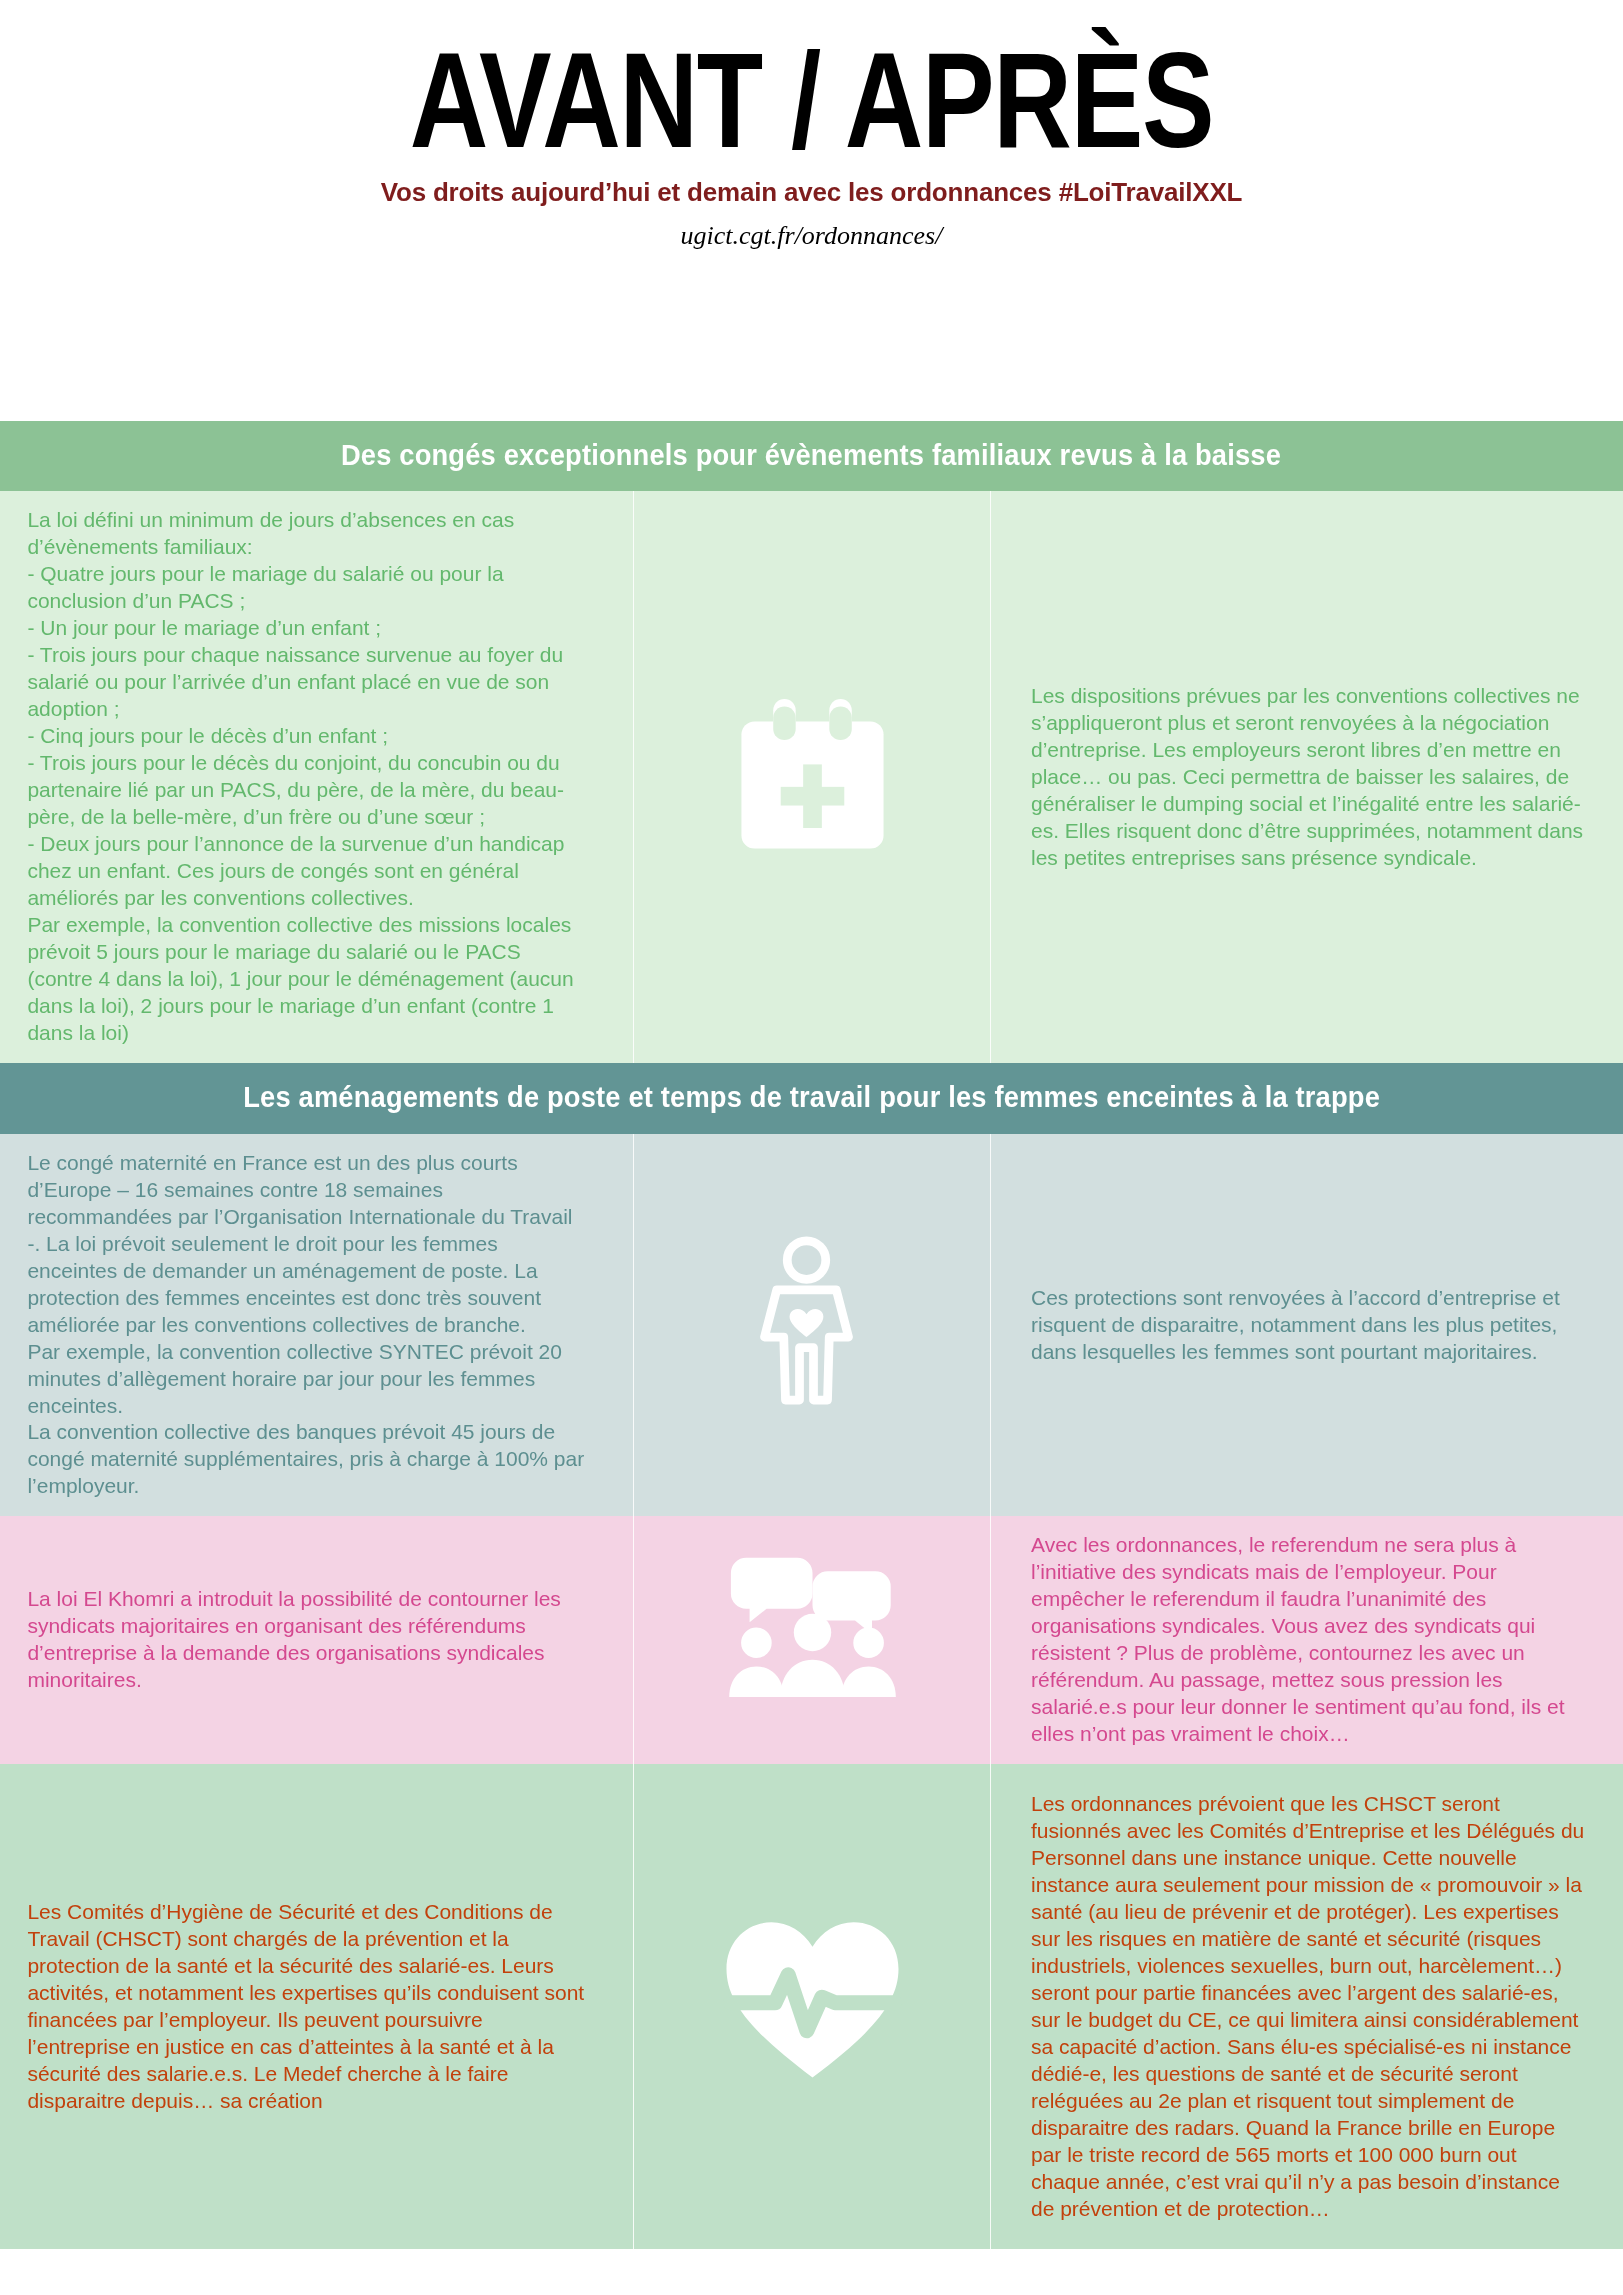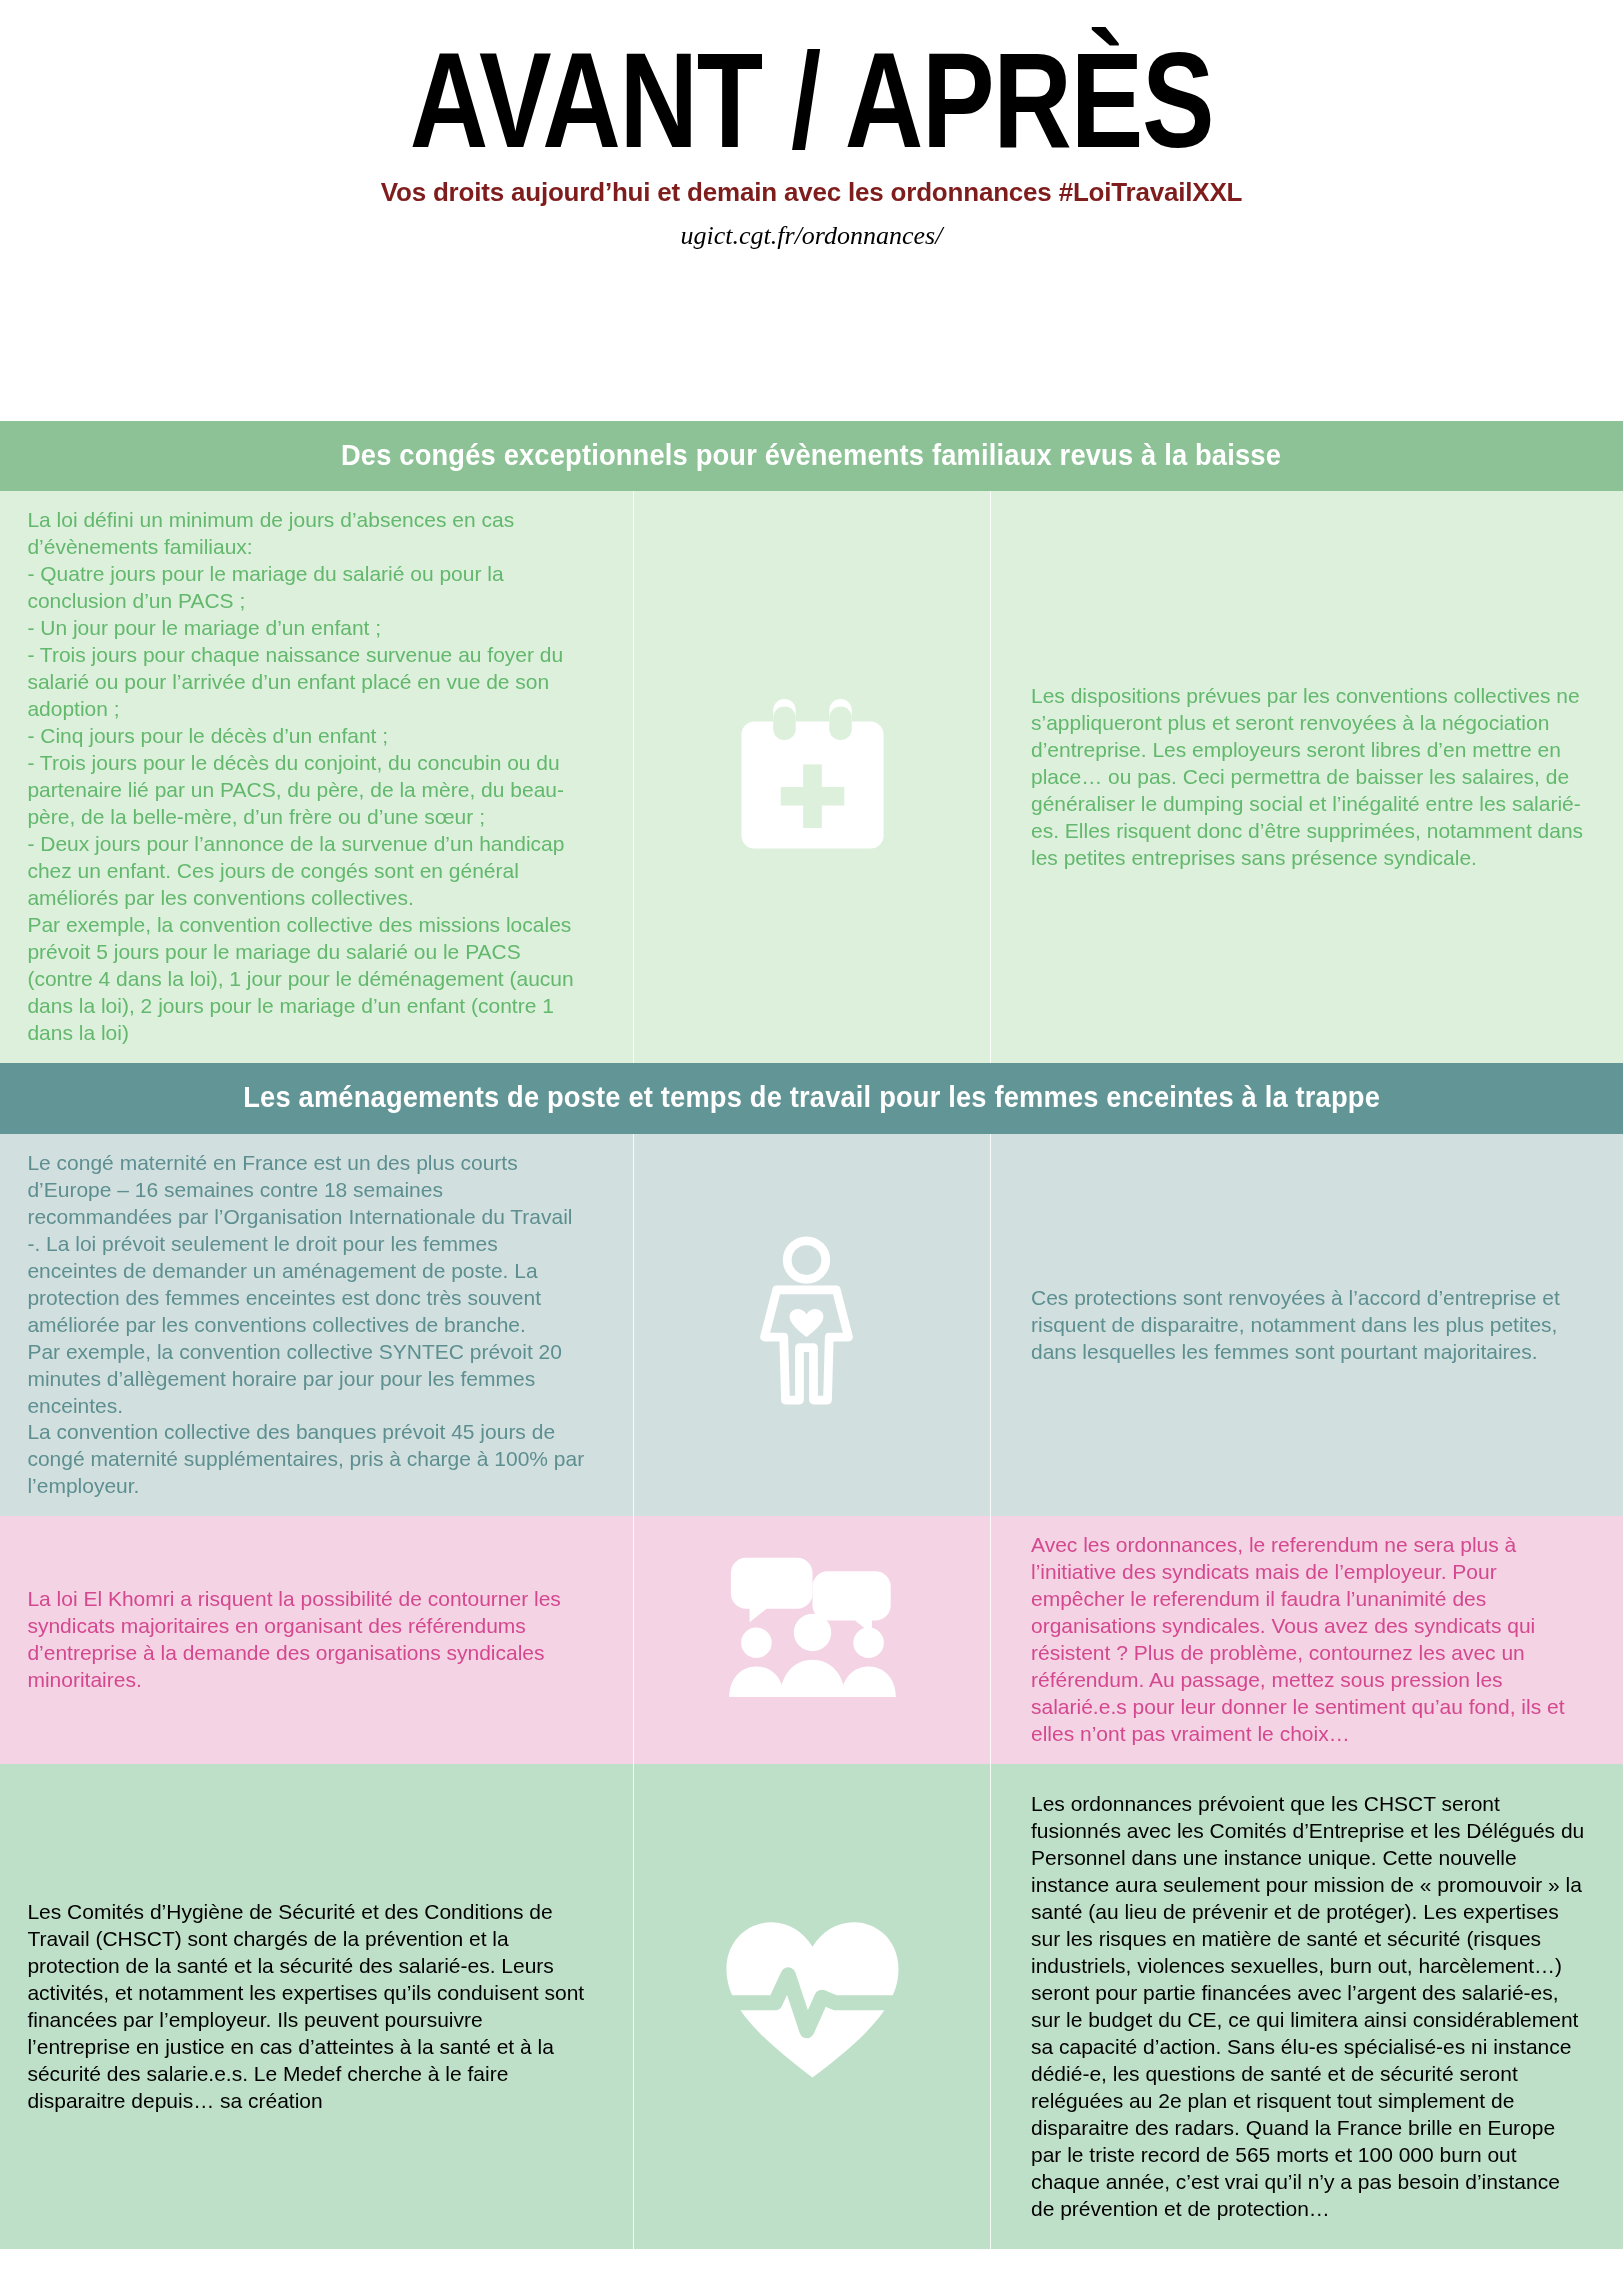--- a/index.html
+++ b/index.html
@@ -108,21 +108,21 @@
 
   
   .s3 .band        { background: #d2619b; }
   .s3 .cols        { background: #f4d3e4; }
   .s3 .body-text   { color: #d4488f; }
   .s3 .icon-fill   { fill: #ffffff; }
 
   
   .s4 .band        { background: #2e9a61; }
   .s4 .cols        { background: #bfe0c8; }
-  .s4 .body-text   { color: #000000; }
+  .s4 .body-text   { color: #c2410c; }
   .s4 .icon-fill   { fill: #ffffff; }
 
   .s1 .cols { min-height: 510px; }
   .s2 .cols { min-height: 317px; }
   .s3 .cols { min-height: 218px; }
   .s4 .cols { min-height: 485px; }
 
   .icon-wrap { width: 187px; height: 187px; display:block; }
 </style>
 </head>
@@ -192,21 +192,21 @@
       </div>
       <div class="col-right divider-r">
         <p class="body-text">Ces protections sont renvoyées à l’accord d’entreprise et risquent de disparaitre, notamment dans les plus petites, dans lesquelles les femmes sont pourtant majoritaires.</p>
       </div>
     </div>
   </div>
 
   <div class="section s3">
     <div class="cols">
       <div class="col-left">
-        <p class="body-text">La loi El Khomri a risquent la possibilité de contourner les syndicats majoritaires en organisant des référendums d’entreprise à la demande des organisations syndicales minoritaires.</p>
+        <p class="body-text">La loi El Khomri a introduit la possibilité de contourner les syndicats majoritaires en organisant des référendums d’entreprise à la demande des organisations syndicales minoritaires.</p>
       </div>
       <div class="col-mid divider-l">
         <span class="icon-wrap">
           <svg viewBox="0 0 110 90" width="187" height="154" aria-hidden="true">
             <path class="icon-fill" d="M16 6 h30 a9 9 0 0 1 9 9 v12 a9 9 0 0 1 -9 9 h-18 l-10 8 v-8 h-2 a9 9 0 0 1 -9 -9 v-12 a9 9 0 0 1 9 -9 z"></path>
             <path class="icon-fill" d="M64 14 h28 a9 9 0 0 1 9 9 v11 a9 9 0 0 1 -9 9 h-2 v8 l-10 -8 h-16 a9 9 0 0 1 -9 -9 v-11 a9 9 0 0 1 9 -9 z"></path>
             <circle class="icon-fill" cx="22" cy="56" r="9"></circle>
             <circle class="icon-fill" cx="55" cy="50" r="11"></circle>
             <circle class="icon-fill" cx="88" cy="56" r="9"></circle>
             <path class="icon-fill" d="M6 88 c0 -11 7 -18 16 -18 c9 0 16 7 16 18 z"></path>

